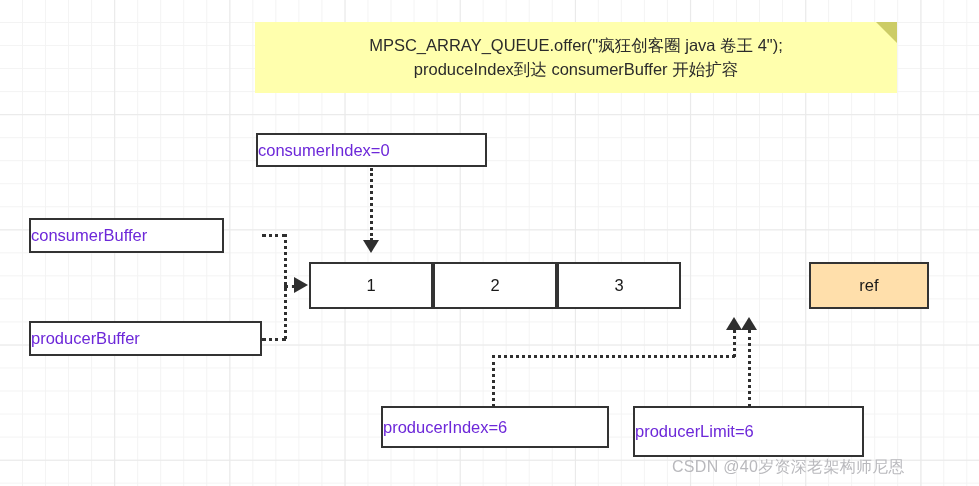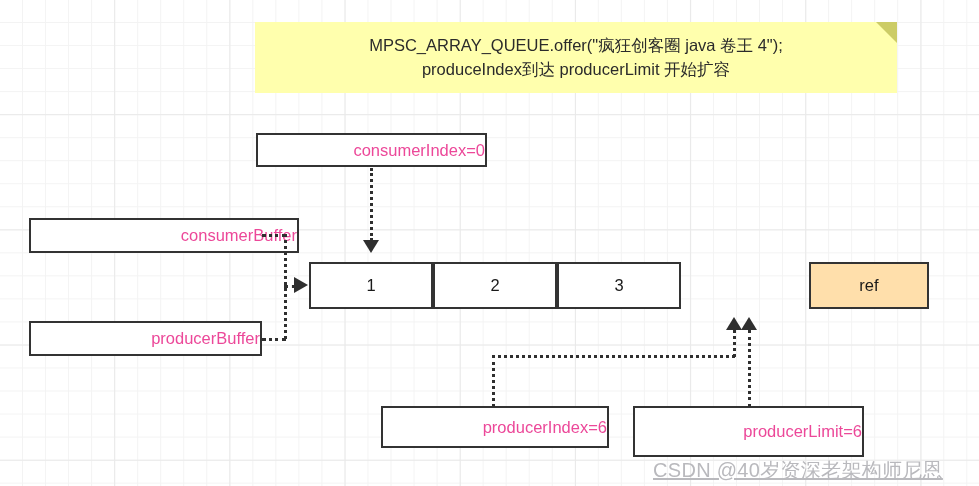--- a/index.html
+++ b/index.html
@@ -66,23 +66,23 @@
   }
 
   
   .box {
     position: absolute;
     box-sizing: border-box;
     background: #ffffff;
     border: 2.4px solid #333333;
     display: flex;
     align-items: center;
-    justify-content: flex-end;
+    justify-content: flex-start;
     font-size: 16.5px;
-    color: #ec4899;
+    color: #6d28d9;
     white-space: nowrap;
   }
 
   
   .cell {
     position: absolute;
     box-sizing: border-box;
     border: 2.6px solid #333333;
     display: flex;
     align-items: center;
@@ -127,52 +127,51 @@
     width: 0;
     height: 0;
     border-top: 8px solid transparent;
     border-bottom: 8px solid transparent;
     border-left: 14px solid #2f2f2f;
   }
 
   
   .watermark {
     position: absolute;
-    left: 653px;
+    left: 672px;
     top: 457px;
-    font-size: 20px;
+    font-size: 16px;
     color: #b9b9bd;
     white-space: nowrap;
     letter-spacing: 0.3px;
-    text-decoration: underline;
   }
 </style>
 </head>
 <body>
 
 <div id="canvas">
 
   <div class="note">
     <div class="note-text">
       <span>MPSC_ARRAY_QUEUE.offer("疯狂创客圈 java 卷王 4");</span>
-      <span>produceIndex到达 producerLimit 开始扩容</span>
+      <span>produceIndex到达 consumerBuffer 开始扩容</span>
     </div>
     <div class="note-fold"></div>
   </div>
 
   <div class="box" style="left:256px; top:133px; width:231px; height:34px;">
     <span>consumerIndex=0</span>
   </div>
   <div class="dot-v" style="left:370px; top:168px; height:73px;"></div>
   <div class="arrow-down" style="left:363px; top:240px;"></div>
 
-  <div class="box" style="left:29px; top:218px; width:270px; height:35px;">
+  <div class="box" style="left:29px; top:218px; width:195px; height:35px;">
     <span>consumerBuffer</span>
   </div>
-  <div class="box" style="left:29px; top:321px; width:233px; height:35px;padding-left:13px;">
+  <div class="box" style="left:29px; top:321px; width:233px; height:35px;">
     <span>producerBuffer</span>
   </div>
 
   <div class="dot-h" style="left:262px; top:234px; width:24px;"></div>
   <div class="dot-h" style="left:262px; top:338px; width:24px;"></div>
   <div class="dot-v" style="left:284px; top:234px; height:105px;"></div>
   <div class="dot-h" style="left:284px; top:285px; width:12px;"></div>
   <div class="arrow-right" style="left:294px; top:277px;"></div>
 
   <div class="cell" style="left:309px; width:124px;">

